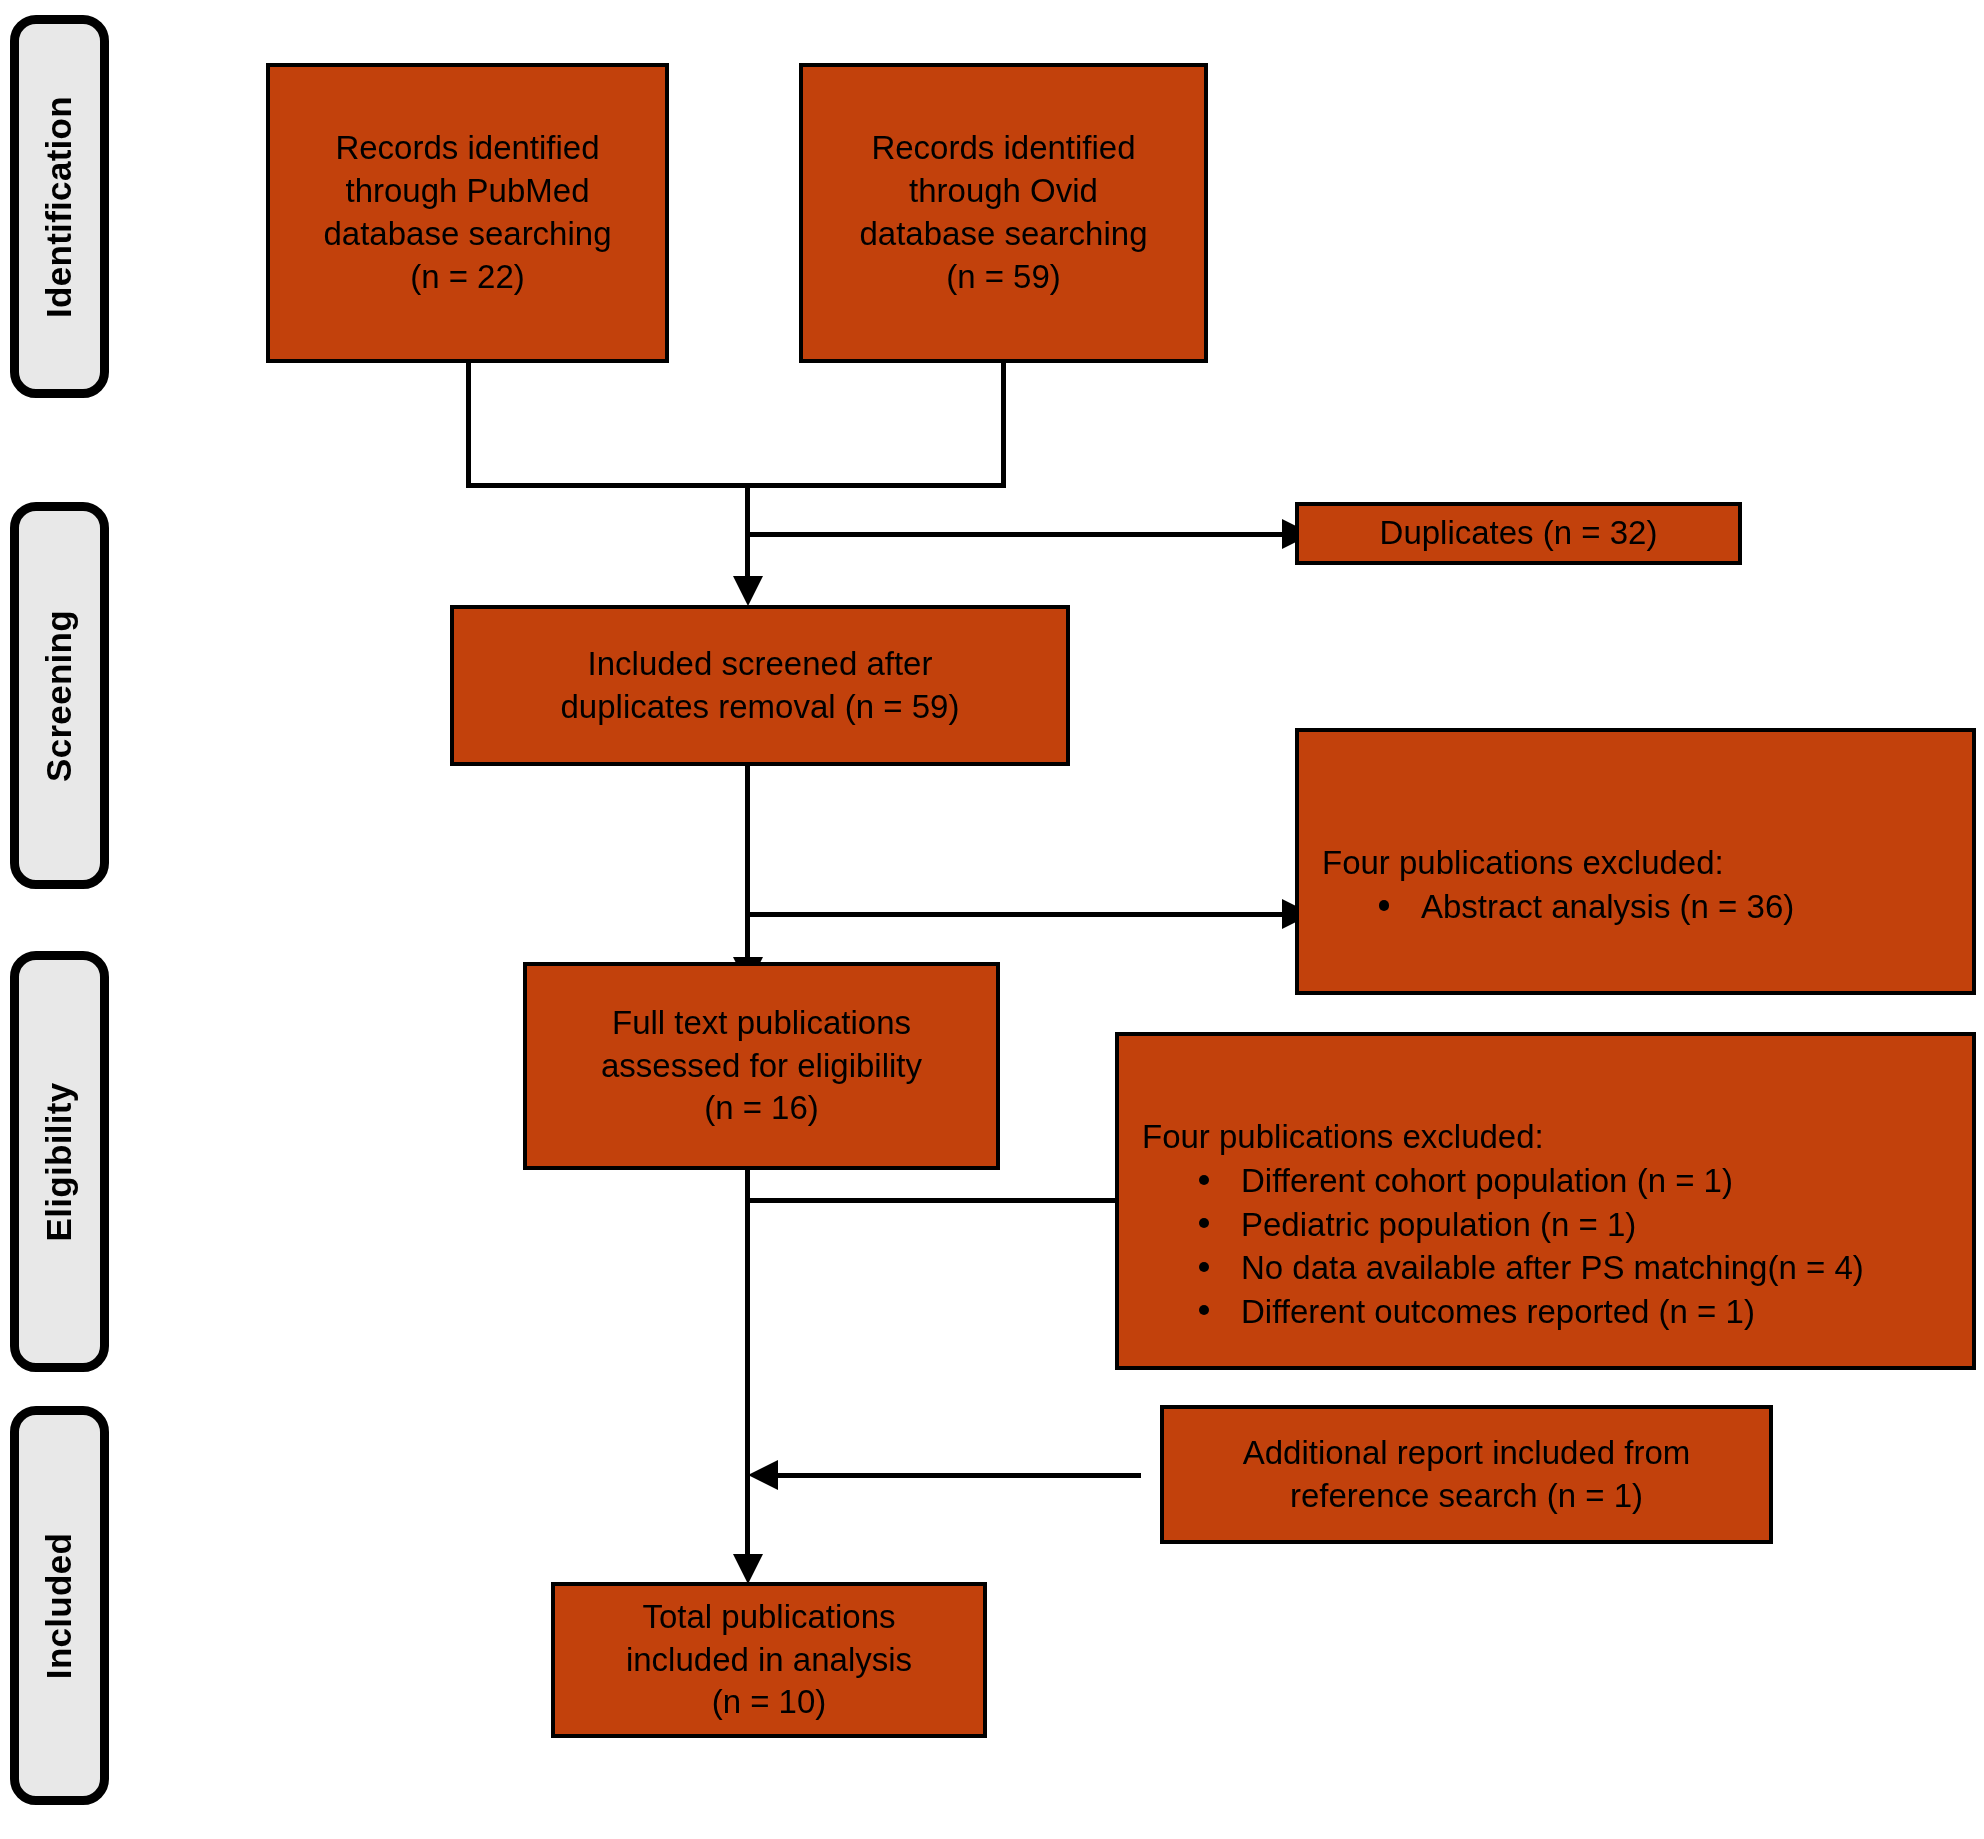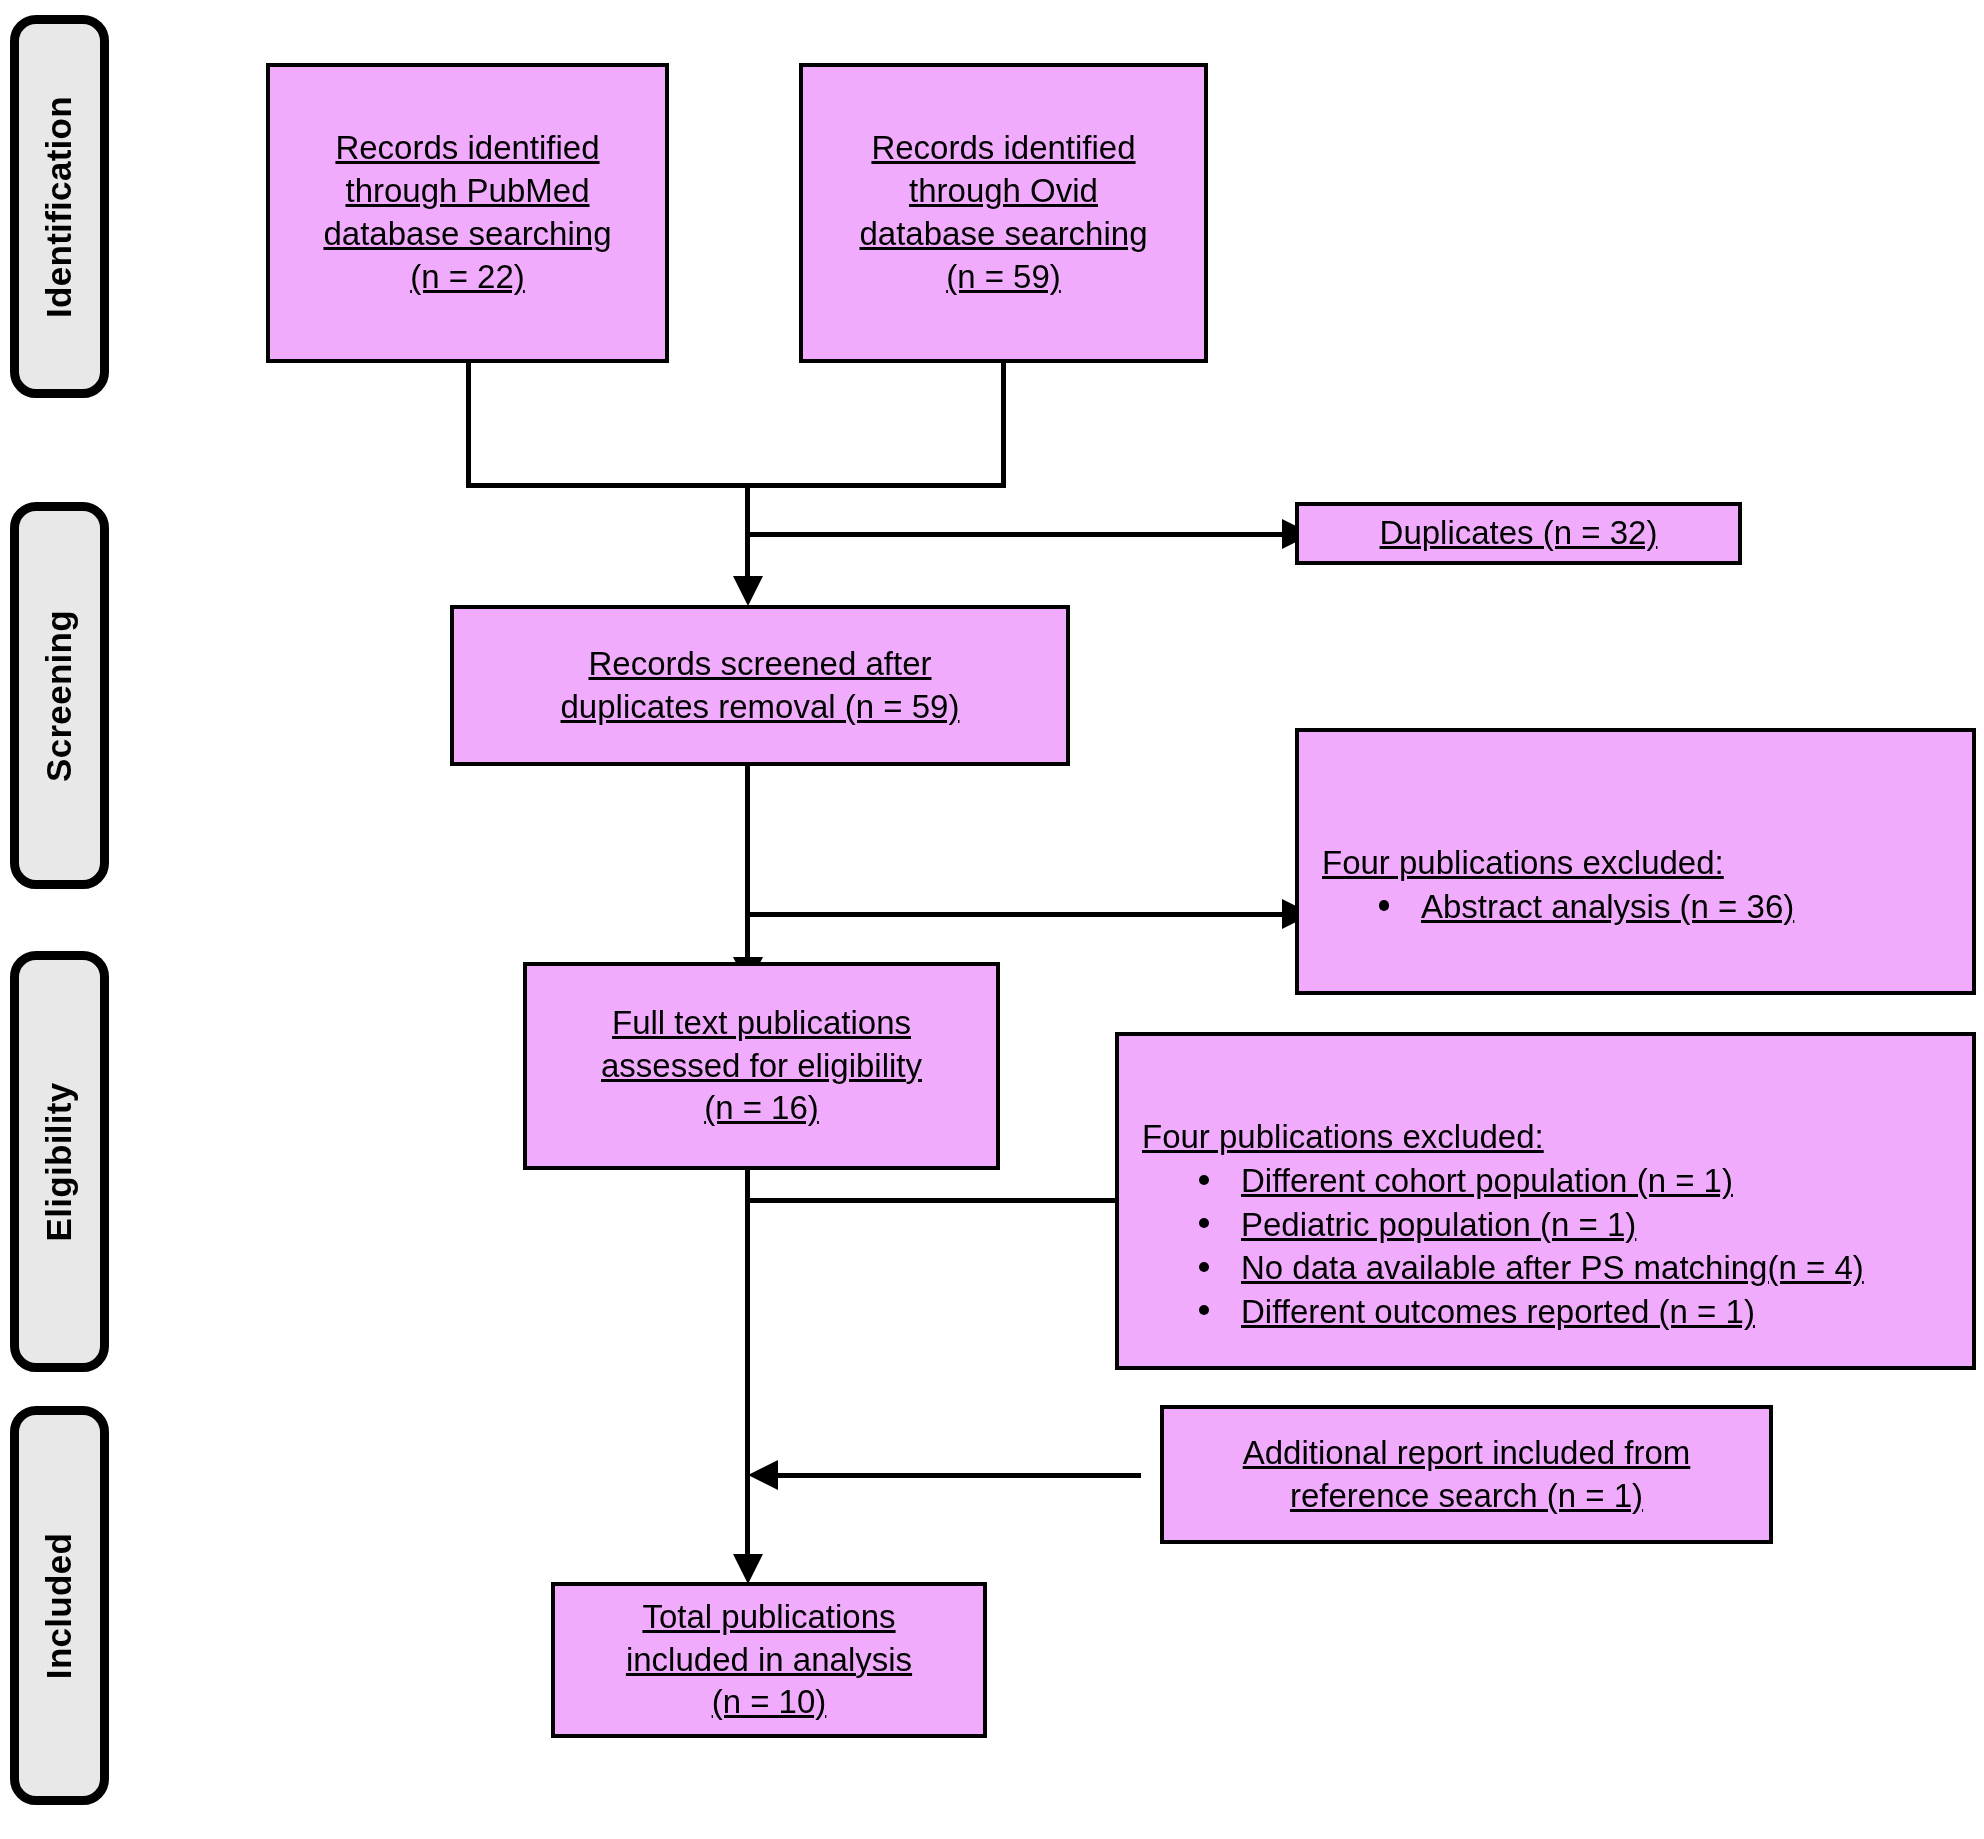--- a/index.html
+++ b/index.html
@@ -35,29 +35,28 @@
     white-space: nowrap;
     font-weight: bold;
     font-size: 35px;
     color: #000000;
     letter-spacing: 0.3px;
   }
 
   
   .flow-box {
     position: absolute;
-    background: #f0abfc;
+    background: #c2410c;
     border: 4.8px solid #000000;
     box-sizing: border-box;
     display: flex;
     flex-direction: column;
     align-items: center;
     justify-content: center;
     color: #000000;
-    text-decoration: underline;
   }
   .flow-box.align-left {
     align-items: flex-start;
     justify-content: center;
   }
   .box-line {
     font-size: 33px;
     line-height: 1.30;
     text-align: center;
     white-space: nowrap;
@@ -189,21 +188,21 @@
     <div class="box-line">through Ovid</div>
     <div class="box-line">database searching</div>
     <div class="box-line">(n = 59)</div>
   </div>
 
   <div class="flow-box" style="left:1295px; top:502px; width:447px; height:63px;">
     <div class="box-line">Duplicates (n = 32)</div>
   </div>
 
   <div class="flow-box" style="left:450px; top:605px; width:620px; height:161px;">
-    <div class="box-line">Records screened after</div>
+    <div class="box-line">Included screened after</div>
     <div class="box-line">duplicates removal (n = 59)</div>
   </div>
 
   <div class="flow-box align-left" style="left:1295px; top:728px; width:681px; height:267px;">
     <div class="excl-head">Four publications excluded:</div>
     <ul class="excl-list">
       <li>Abstract analysis (n = 36)</li>
     </ul>
   </div>
 

